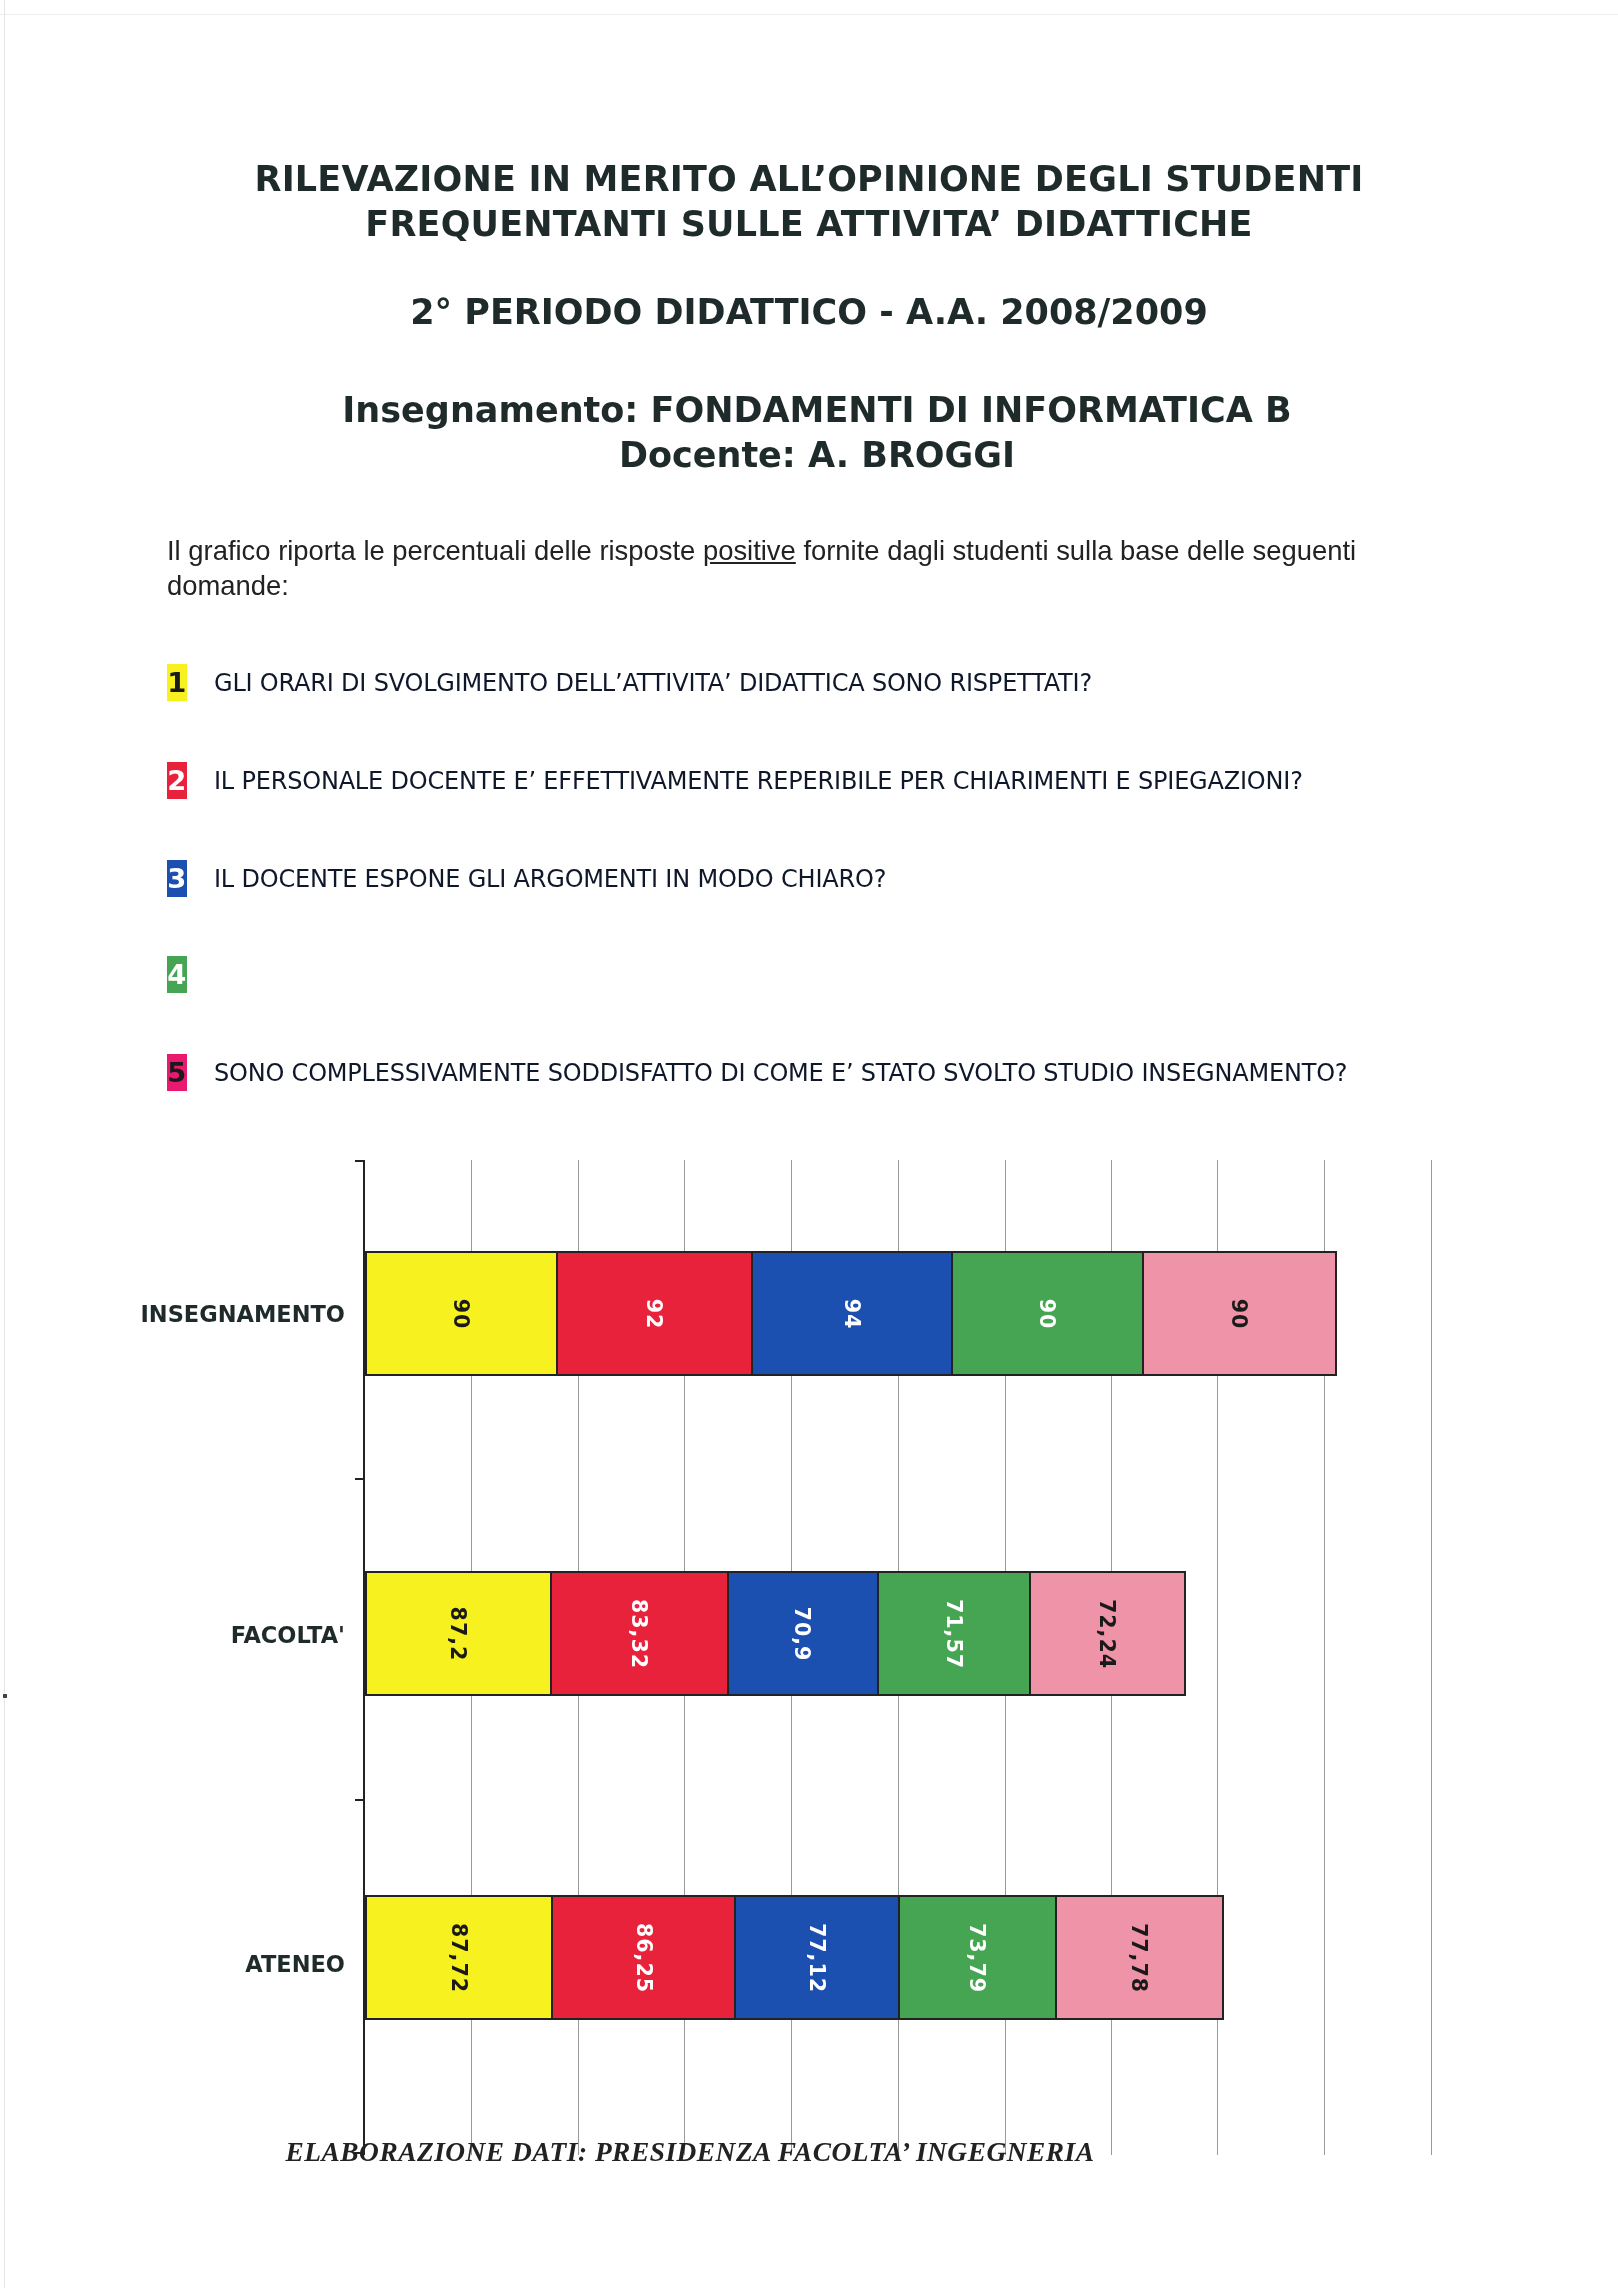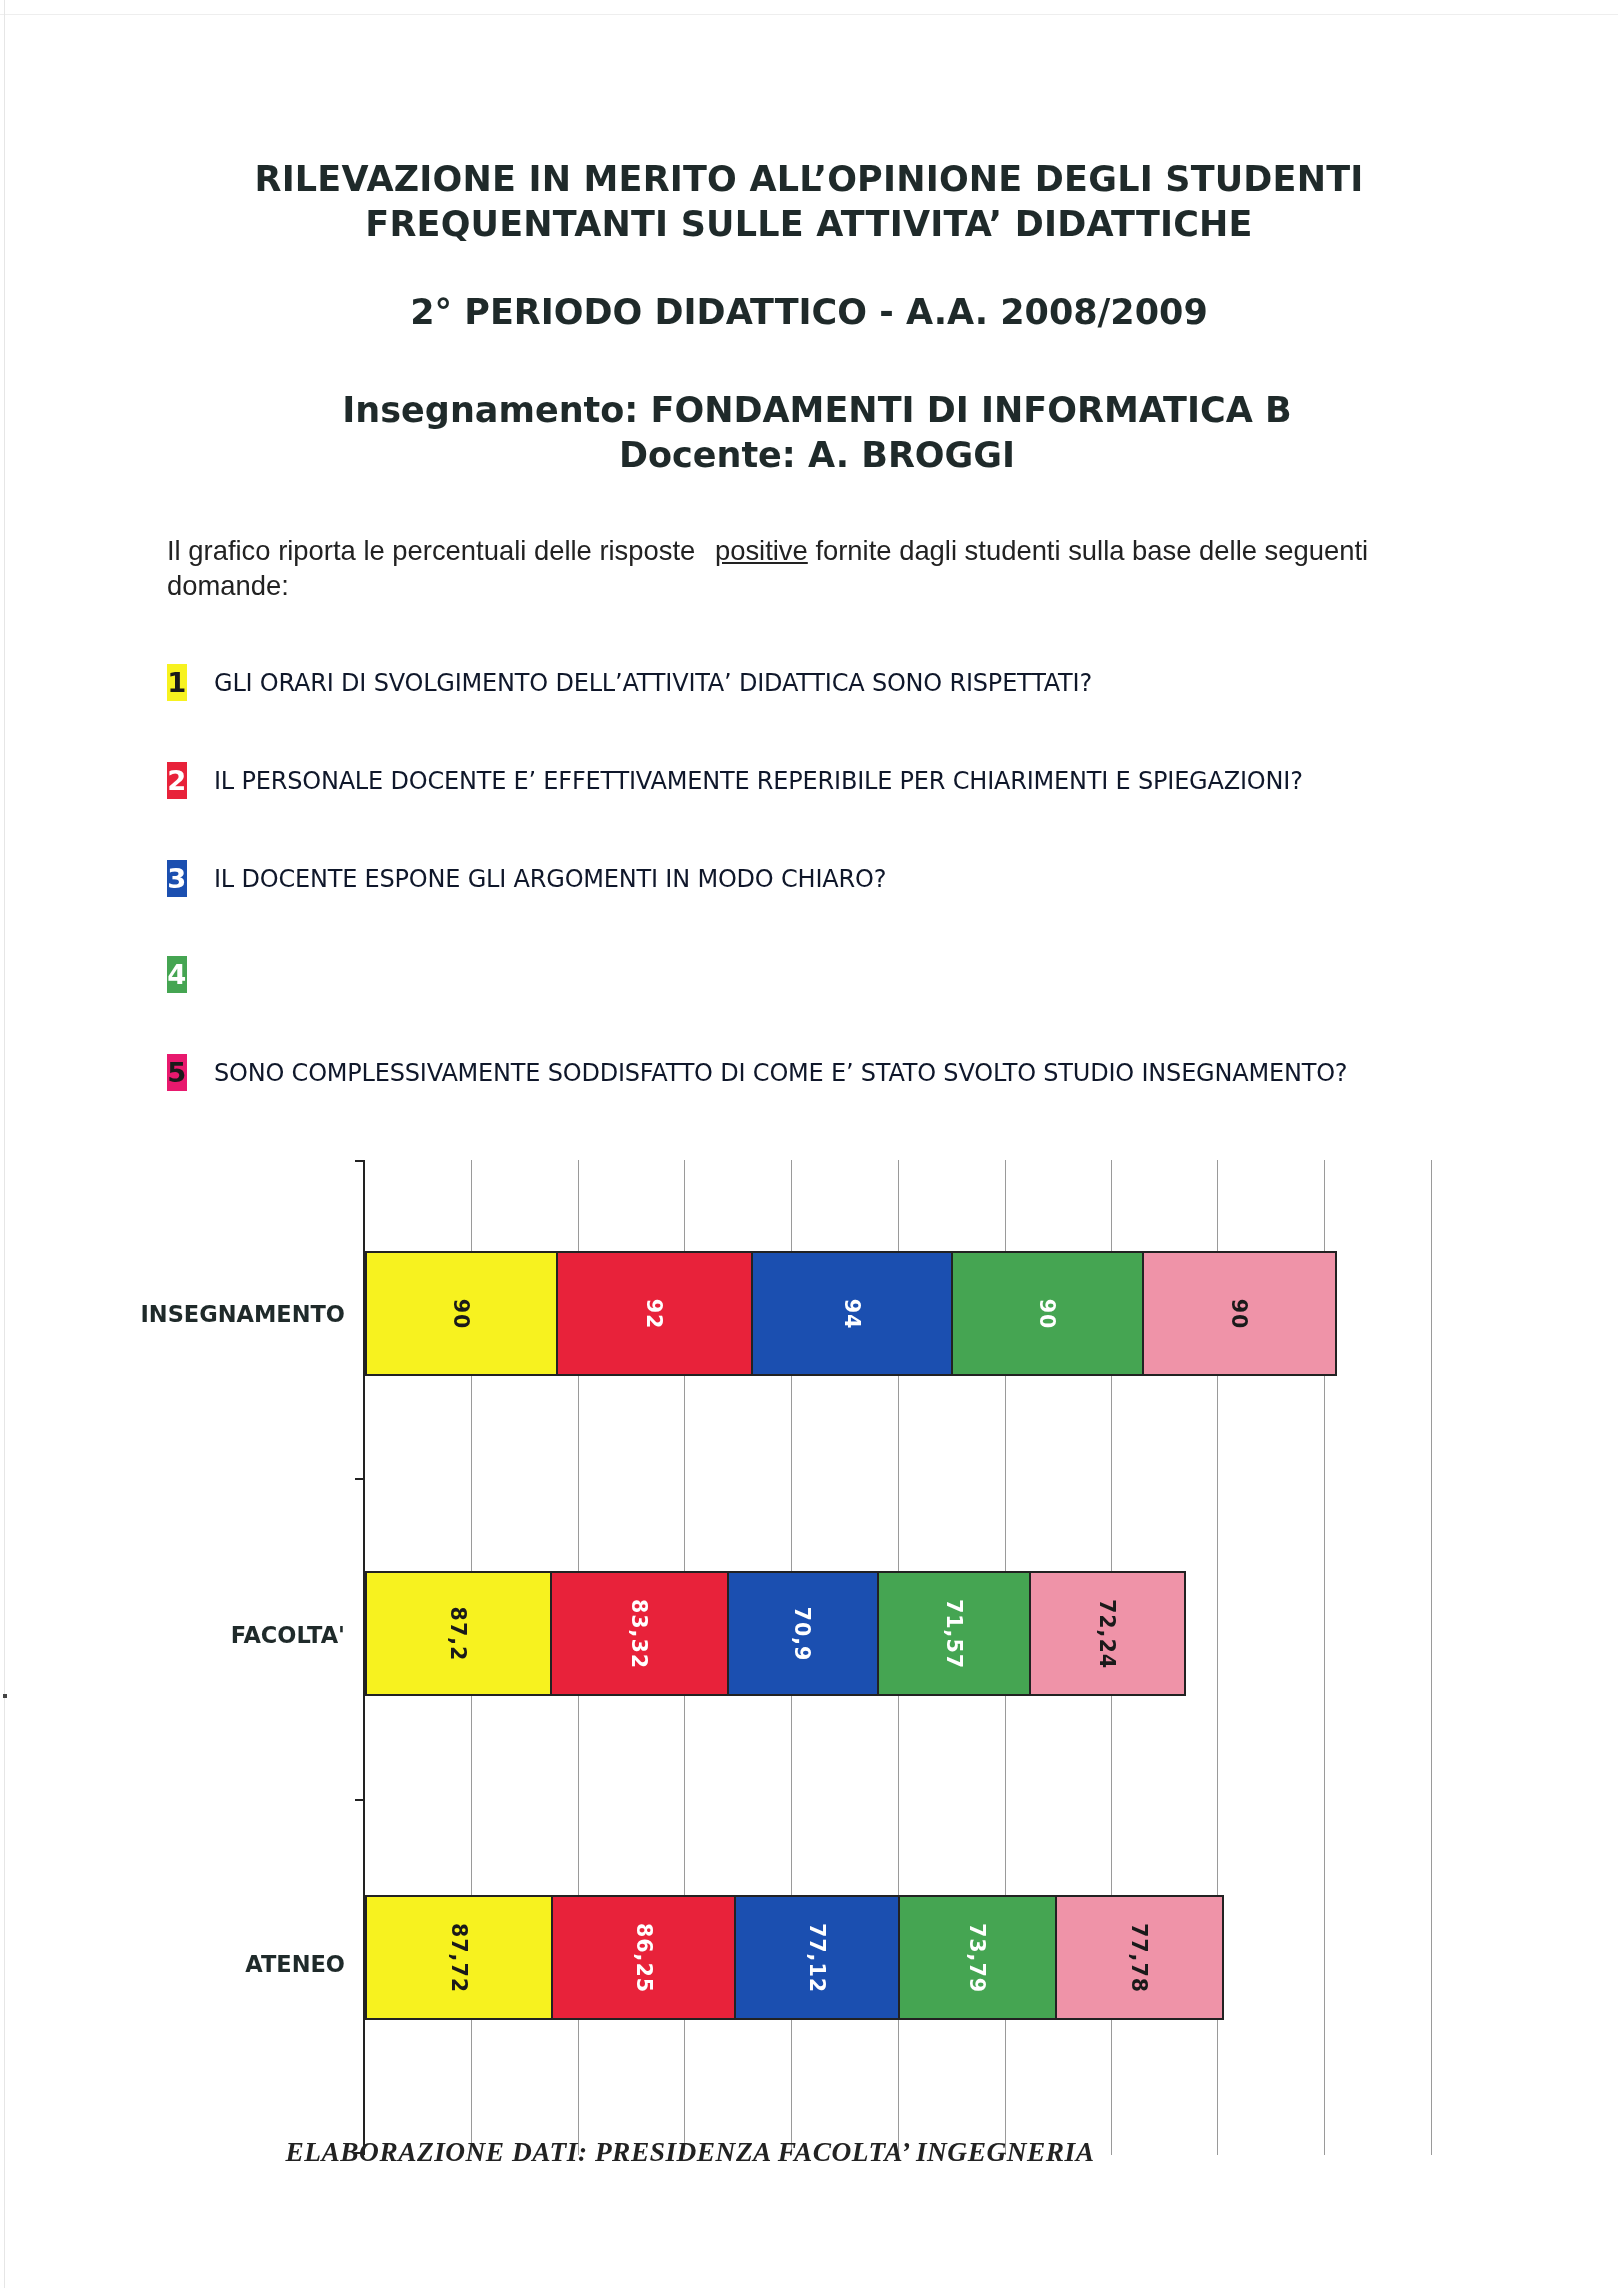--- a/index.html
+++ b/index.html
@@ -10,21 +10,21 @@
   .page-edge { position: absolute; left: 3.9px; top: 0; width: 1px; height: 2289px; background: #e6e6e6; }
   .top-edge { position: absolute; left: 0; top: 13.7px; width: 1618px; height: 1px; background: #eeeeee; }
 
   .title-block { position: absolute; left: 0; width: 1618px; text-align: center; font-weight: bold; color: #1f2a2a; }
   .t1 { top: 157px; font-size: 35px; line-height: 45px; letter-spacing: 0.2px; }
   .t2 { top: 290px; font-size: 35px; line-height: 45px; }
   .t3 { top: 388px; font-size: 35px; line-height: 45px; }
   .t3 div { height: 45px; padding-left: 16px; }
 
   .intro { position: absolute; left: 167px; top: 533px; width: 1313px; font-family: "Liberation Sans", sans-serif; font-size: 27.4px; line-height: 35px; color: #222; }
-  .intro u { text-decoration: underline; margin-left: 12px; }
+  .intro u { text-decoration: underline; }
 
   .q { position: absolute; left: 167px; height: 39px; display: flex; align-items: center; }
   .q .badge { width: 19.6px; height: 37px; display: flex; align-items: center; justify-content: center; font-weight: bold; font-size: 27.4px; }
   .q .qtext { margin-left: 27.4px; font-size: 24px; color: #0f172a; white-space: nowrap; letter-spacing: -0.2px; }
 
   .chart { position: absolute; left: 0; top: 0; width: 1618px; height: 2192px; pointer-events: none; }
   .axis-y { position: absolute; left: 363px; top: 1160px; width: 2px; height: 995px; background: #222; }
   .tick { position: absolute; left: 355px; width: 9.8px; height: 2px; background: #222; }
   .grid { position: absolute; top: 1160px; height: 995px; width: 1px; background: #9a9a9a; }
 

